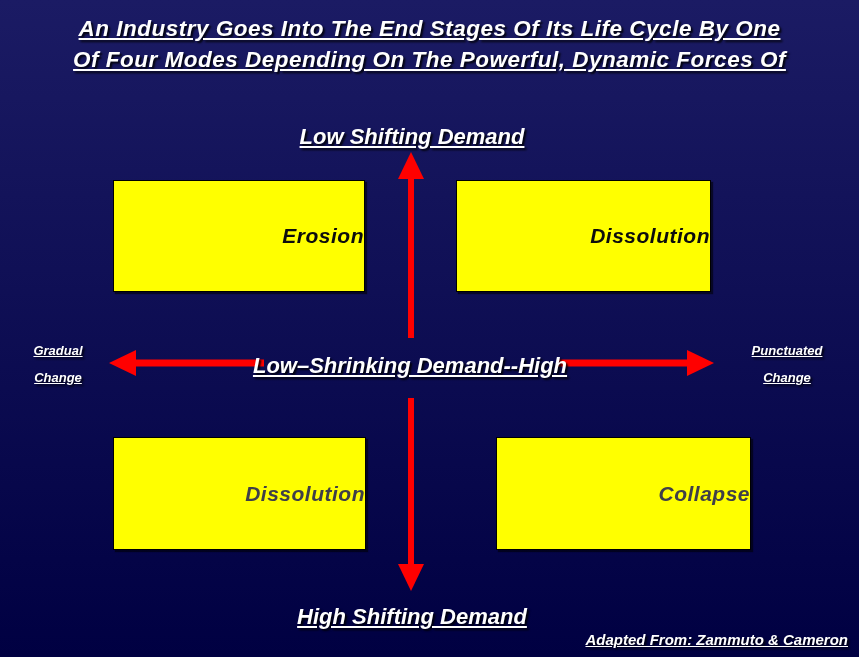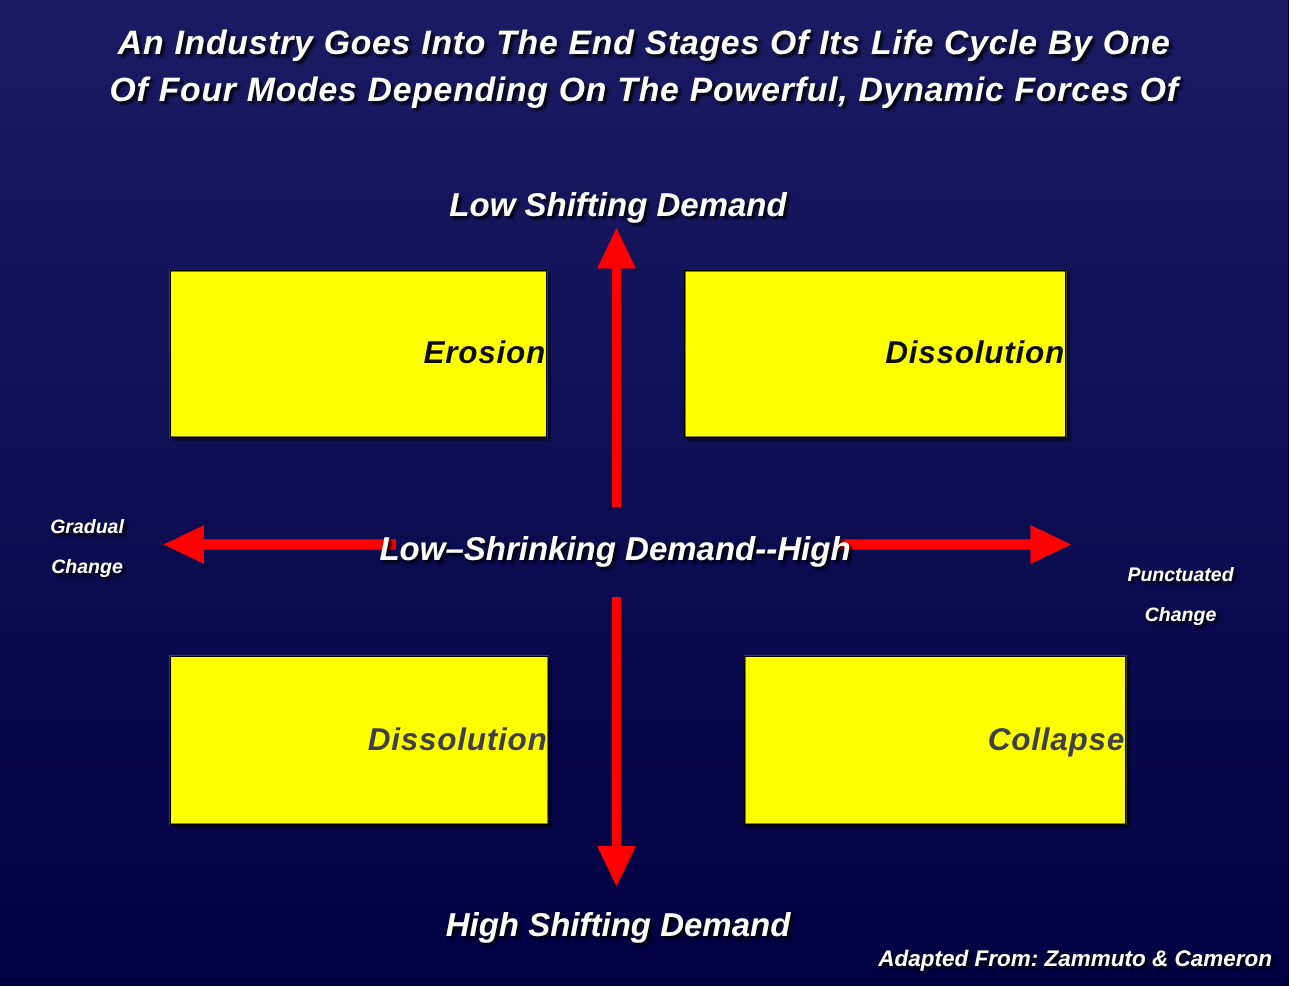--- a/index.html
+++ b/index.html
@@ -9,20 +9,21 @@
     height: 657px;
     overflow: hidden;
     background: linear-gradient(180deg, var(--bg-top) 0%, var(--bg-bottom) 100%);
     font-family: "Liberation Sans", sans-serif;
     font-weight: bold;
     font-style: italic;
   }
   .white-text {
     color: var(--light-text);
     text-shadow: 2px 2px 2px rgba(0,0,0,0.85);
+    text-decoration: underline;
   }
   .title {
     position: absolute;
     top: 13px;
     left: 0;
     width: 859px;
     text-align: center;
     font-size: 22.5px;
     line-height: 31px;
     letter-spacing: 0.5px;
@@ -33,21 +34,21 @@
   .bottom-axis-label { left: 412px; top: 604px; }
   .center-axis-label { left: 410px; top: 353px; }
   .side-label {
     position: absolute;
     font-size: 13px;
     line-height: 27px;
     text-align: center;
     white-space: nowrap;
   }
   .left-side-label  { left: 58px;  top: 337px; }
-  .right-side-label { left: 787px; top: 337px; margin-top: 32px; }
+  .right-side-label { left: 787px; top: 337px; }
   .quad-box {
     position: absolute;
     background: var(--box-fill);
     border: 1px solid #000000;
     box-shadow: 2px 2px 1px rgba(0,0,0,0.55);
     display: flex;
     align-items: center;
     justify-content: flex-end;
     font-size: 21px;
     letter-spacing: 0.5px;

